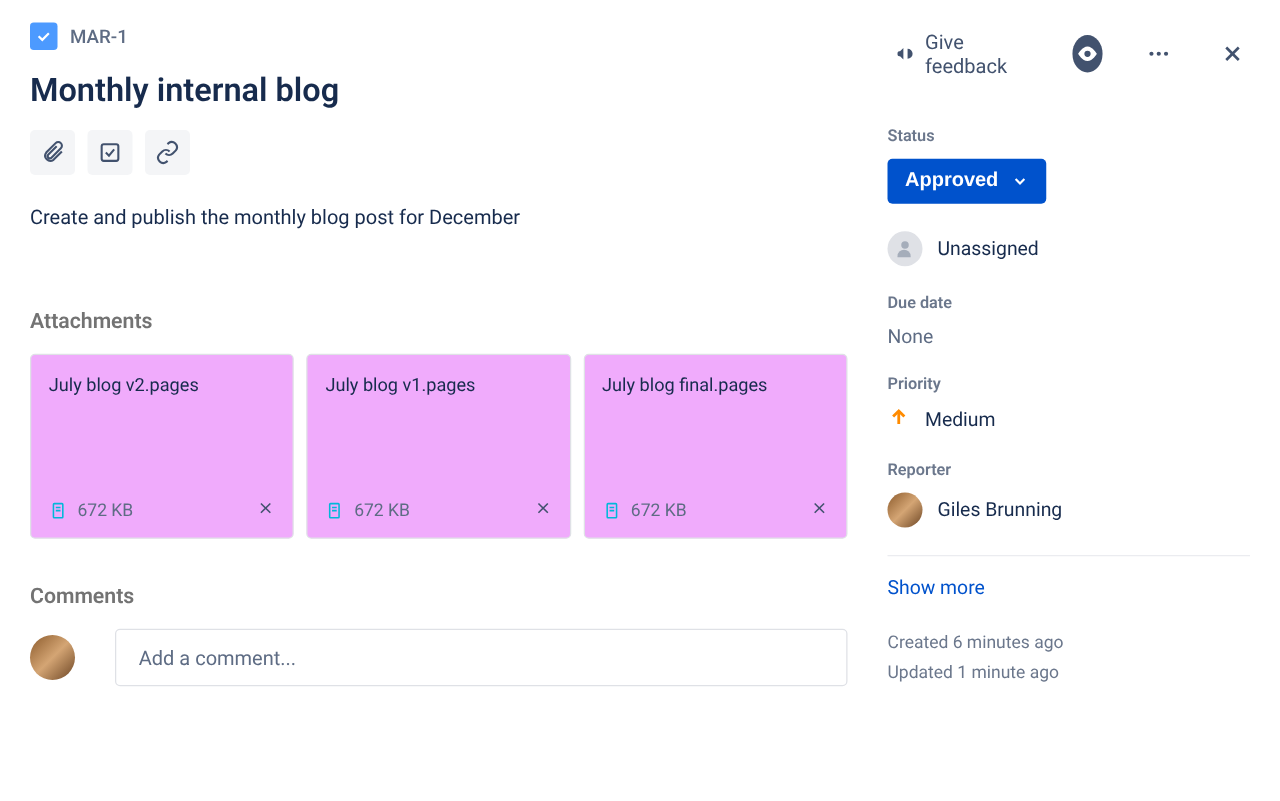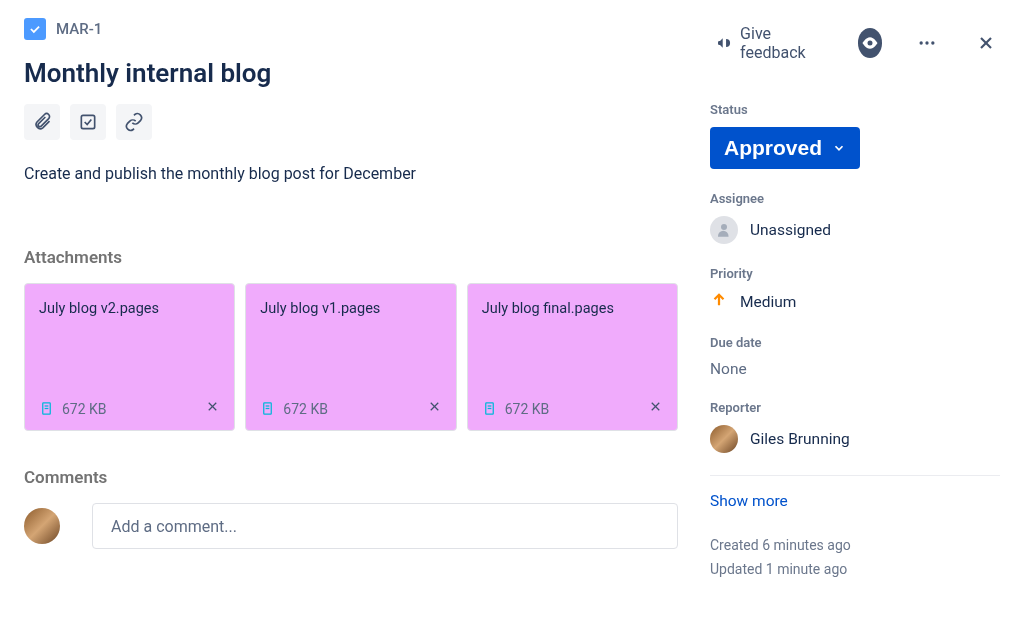--- a/index.html
+++ b/index.html
@@ -70,21 +70,21 @@
   .comment-input {
     flex:1; border:1px solid #DFE1E6; border-radius:4px; height:46px; padding:0 18px;
     font-size:16px; color:#5E6C84; display:flex; align-items:center; cursor:text;
   }
 
   
   .side-label { color:#6B778C; font-size:13px; font-weight:600; margin-bottom:10px; }
   .side-field { margin-bottom:22px; }
   .status-btn {
     background:#0052CC; color:#fff; border:none; border-radius:4px; padding:9px 14px;
-    font-size:21px; font-weight:600; display:flex; align-items:center; gap:10px; cursor:pointer;text-align:center;
+    font-size:16px; font-weight:600; display:flex; align-items:center; gap:10px; cursor:pointer;text-align:center;
   }
   .status-btn svg { width:14px; height:14px; }
   .side-val { font-size:15.5px; color:#172B4D; display:flex; align-items:center; gap:12px; }
   .side-val.muted { color:#5E6C84; }
   .priority-icon { color:#FF8B00; }
   .priority-icon svg { width:18px; height:18px; }
 
   .divider { height:1px; background:#EBECF0; margin:8px 0 16px; }
   .show-more { color:#0052CC; font-size:15.5px; cursor:pointer; margin-bottom:24px; display:block; }
   .timestamps { color:#6B778C; font-size:14px; line-height:1.7; }
@@ -232,53 +232,52 @@
       <div class="side-label">Status</div>
       <button class="status-btn">
         <span>Approved</span>
         <svg viewBox="0 0 24 24" fill="none" stroke="currentColor" stroke-width="3">
             <polyline points="6 9 12 15 18 9"></polyline>
           </svg>
       </button>
     </div>
 
     <div class="side-field">
-      <div class="side-label">Assignee</div>
       <div class="side-val">
         <div class="avatar sm unassigned">
           <svg viewBox="0 0 24 24" fill="currentColor">
               <circle cx="12" cy="8" r="4"></circle>
               <path d="M4 21v-1a7 7 0 0114 0v1"></path>
             </svg>
         </div>
         <span>Unassigned</span>
+      </div>
+    </div>
+
+    <div class="side-field">
+      <div class="side-label">Due date</div>
+      <div class="side-val muted">
+        <span>None</span>
       </div>
     </div>
 
     <div class="side-field">
       <div class="side-label">Priority</div>
       <div class="side-val">
         <span class="priority-icon">
           <svg viewBox="0 0 24 24" fill="none" stroke="currentColor" stroke-width="3">
               <line x1="12" y1="19" x2="12" y2="5"></line>
               <polyline points="6 11 12 5 18 11"></polyline>
             </svg>
         </span>
         <span>Medium</span>
       </div>
     </div>
 
     <div class="side-field">
-      <div class="side-label">Due date</div>
-      <div class="side-val muted">
-        <span>None</span>
-      </div>
-    </div>
-
-    <div class="side-field">
       <div class="side-label">Reporter</div>
       <div class="side-val">
         <div class="avatar sm"></div>
         <span>Giles Brunning</span>
       </div>
     </div>
 
     <div class="divider"></div>
 
     <a class="show-more">Show more</a>

